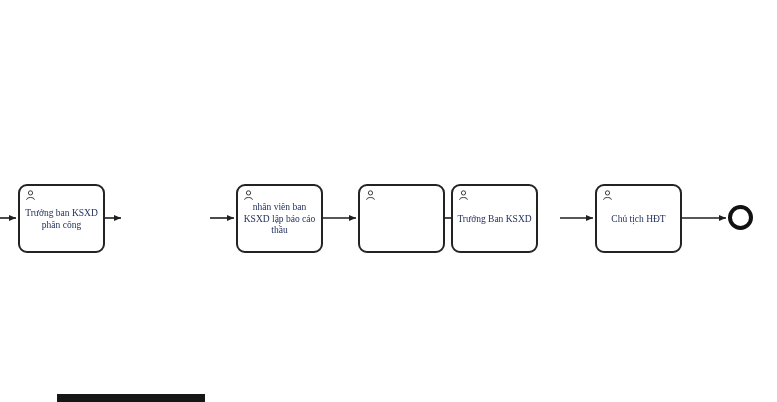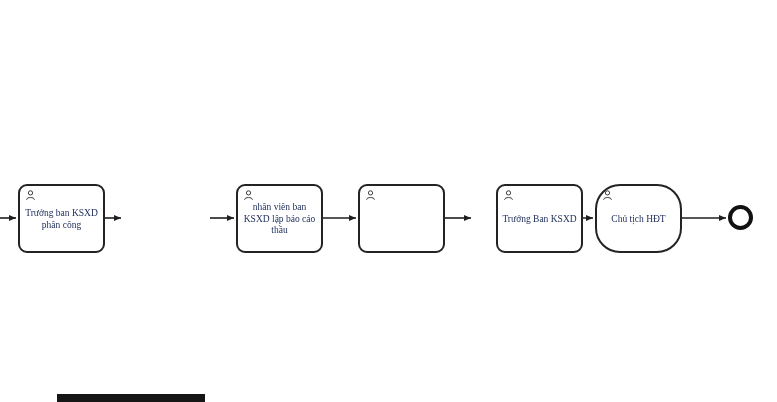--- a/index.html
+++ b/index.html
@@ -66,22 +66,22 @@
     bottom: 0;
     width: 148px;
     height: 8px;
     background: #161616;
   }
   
   .n0 { left: 18px; }
   .n1 { left: 123px; }
   .n2 { left: 236px; }
   .n3 { left: 358px; }
-  .n4 { left: 496px; }
-  .n5 { left: 595px; border-radius: 25px; }
+  .n4 { left: 451px; }
+  .n5 { left: 595px; }
 </style>
 </head>
 <body>
 
 <div class="canvas">
 
   <svg class="flows" width="777" height="402">
     <defs>
       <marker id="arr" markerWidth="9" markerHeight="8" refX="7" refY="3" orient="auto" markerUnits="userSpaceOnUse">
         <path d="M0,0 L7,3 L0,6 z" fill="#1f1f1f"></path>

